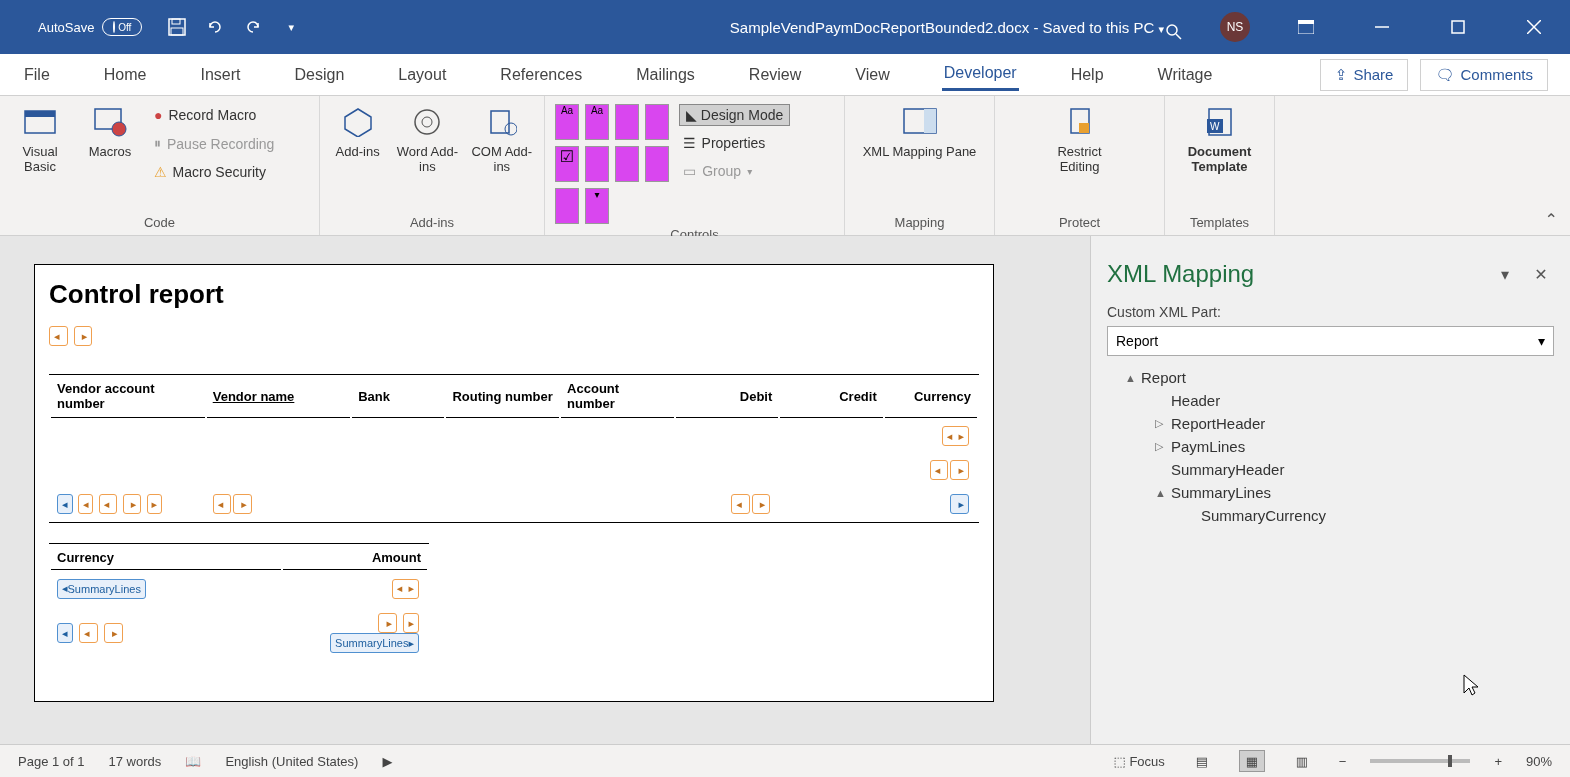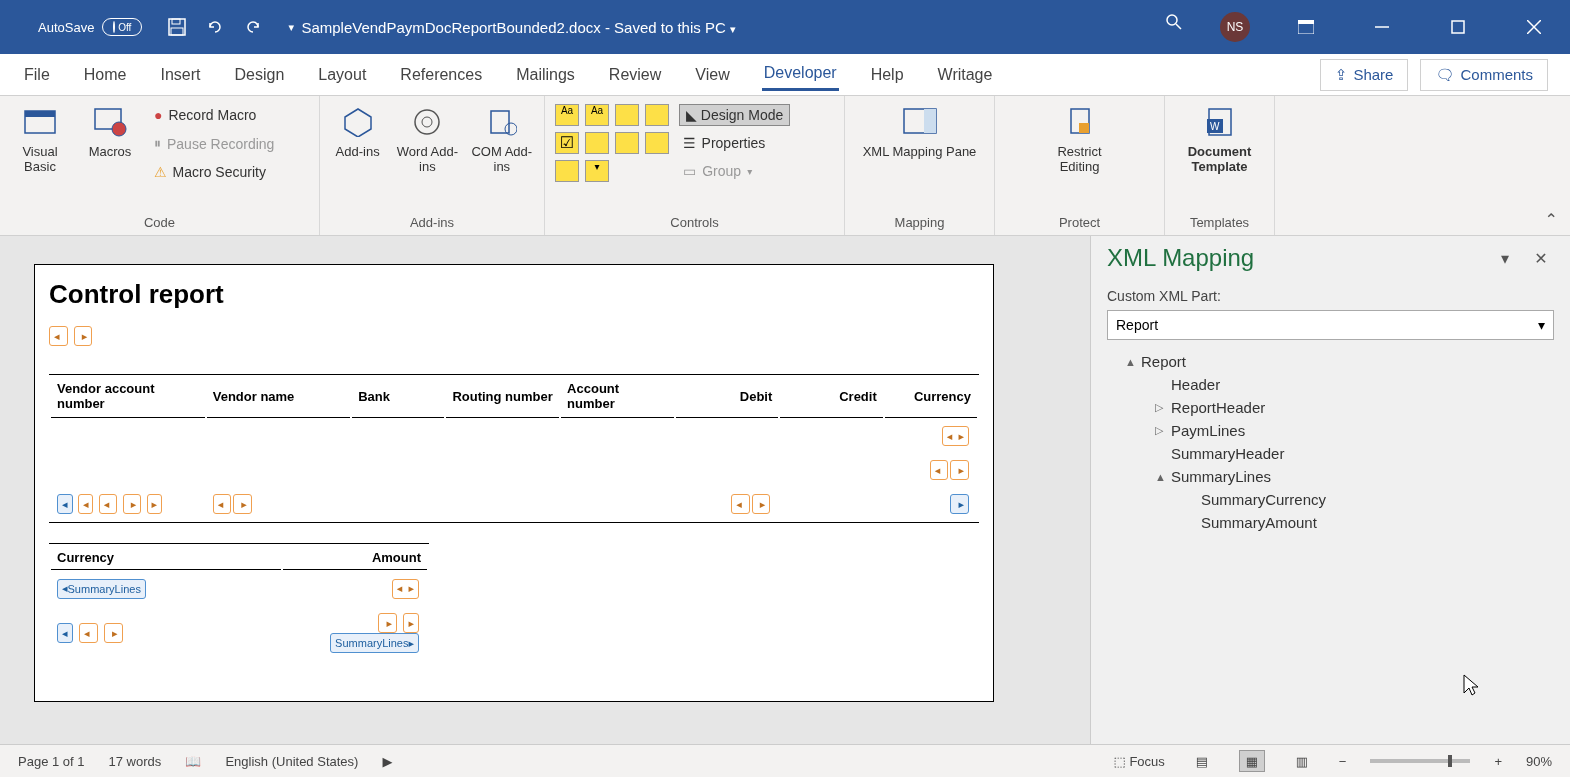--- a/index.html
+++ b/index.html
@@ -5,44 +5,44 @@
 * { margin: 0; padding: 0; box-sizing: border-box; font-family: "Segoe UI", sans-serif; }
 body { width: 1570px; height: 777px; background: #f3f3f3; overflow: hidden; display: flex; flex-direction: column; }
 
 
 .titlebar { height: 54px; background: #2b579a; display: flex; align-items: center; color: #fff; padding: 0 8px; }
 .titlebar .autosave { display: flex; align-items: center; gap: 8px; margin-left: 30px; font-size: 13px; }
 .toggle { width: 40px; height: 18px; border: 1px solid #fff; border-radius: 9px; display: flex; align-items: center; padding: 0 10px; font-size: 10px; color:#fff; justify-content: flex-start; gap:3px; }
 .toggle-dot { width: 12px; height: 12px; background: #fff; border-radius: 50%; }
 .qat { display: flex; gap: 18px; margin-left: 25px; align-items: center; }
 .qat-icon { width: 20px; height: 20px; display:flex; align-items:center; justify-content:center; color:#fff; }
-.title-center { flex: 1; text-align: left; font-size: 15px; }
-.title-right { display: flex; align-items: flex-start; gap: 36px; margin-right: 8px; }
+.title-center { flex: 1; text-align: right; font-size: 15px; }
+.title-right { display: flex; align-items: flex-end; gap: 36px; margin-right: 8px; }
 .user-badge { width: 30px; height: 30px; border-radius: 50%; background: #6b3838; display:flex; align-items:center; justify-content:center; font-size:12px; }
 .winbtn { width: 40px; height: 30px; display:flex; align-items:center; justify-content:center; }
 
 
-.tabstrip { height: 42px; background: #fff; display: flex; align-items: center; padding: 0 22px; gap: 30px; border-bottom: 1px solid #d0d0d0; }
+.tabstrip { height: 42px; background: #fff; display: flex; align-items: center; padding: 0 22px; gap: 50px; border-bottom: 1px solid #d0d0d0; }
 .tab { font-size: 16px; color: #444; padding: 6px 2px; cursor: pointer; }
 .tab.active { color: #2b579a; border-bottom: 3px solid #2b579a; font-weight: 400; }
 .tabstrip-right { margin-left: auto; display: flex; gap: 12px; }
 .share-btn, .comments-btn { border: 1px solid #d0d0d0; padding: 6px 14px; color: #2b579a; font-size: 15px; display:flex; align-items:center; gap:6px; }
 
 
 .ribbon { height: 140px; background: #f3f2f1; display: flex; border-bottom: 1px solid #d0d0d0; }
 .rgroup { border-right: 1px solid #d8d8d8; display: flex; flex-direction: column; padding: 4px 10px 0; }
 .rgroup-body { flex: 1; display: flex; align-items: flex-start; gap: 10px; }
 .rgroup-label { text-align: center; font-size: 13px; color: #555; padding: 3px 0 5px; }
 .rbtn-big { display: flex; flex-direction: column; align-items: center; width: 60px; font-size: 13px; color: #333; gap: 4px; padding-top: 4px; }
 .rbtn-big .ico { width: 36px; height: 36px; display:flex; align-items:center; justify-content:center; }
 .rbtn-small { display: flex; align-items: center; gap: 6px; font-size: 14px; color: #333; padding: 3px 4px; }
 .rbtn-small.disabled { color: #999; }
 .rbtn-col { display: flex; flex-direction: column; gap: 6px; padding-top: 4px; }
 .icon-grid { display:grid; grid-template-columns: repeat(4, 24px); gap: 6px; padding-top:4px; }
-.icon-grid .cell { width:24px; height:22px; border:1px solid #999; background:#fde047; }
+.icon-grid .cell { width:24px; height:36px; border:1px solid #999; background:#d946ef; }
 .design-mode-btn { background: #d0d0d0; border:1px solid #888; padding:2px 6px; display:flex; align-items:center; gap:4px; font-size:14px; color:#333; }
 .collapse-chev { margin-left:auto; align-self:flex-end; padding:6px 12px; color:#555; }
 
 
 .main { flex: 1; display: flex; background: #e6e6e6; overflow: hidden; }
 .doc-wrap { flex: 1; padding: 28px 34px; overflow: auto; }
 .page { background: #fff; border: 1px solid #000; width: 960px; min-height: 410px; padding: 14px 14px 40px; position: relative; }
 .doc-title { font-size: 26px; font-weight: 700; margin-bottom: 16px; }
 .cc-tag { display:inline-flex; align-items:center; height:20px; border:1px solid; border-radius:3px; font-size:11px; padding:0 4px; margin-right:2px; }
 .cc-orange { border-color:#f0a050; color:#c07020; }
@@ -53,21 +53,21 @@
 .tbl th.r, .tbl td.r { text-align:right; }
 .tbl td { padding:6px; font-size:12px; }
 .tbl .hdr-row th { border-bottom:1.5px solid #000; }
 .tbl2 { border-top:1.5px solid #000; margin-top:20px; width:380px; }
 .tbl2 th { text-align:left; font-size:13px; font-weight:700; padding:4px 6px; border-bottom:1.5px solid #000; }
 .tbl2 th.r { text-align:right; }
 .tbl2 td { padding:6px; }
 
 
 .pane { width: 480px; background: #f0f0f0; border-left:1px solid #ccc; display:flex; flex-direction:column; padding: 8px 16px; }
-.pane-hdr { display:flex; align-items:center; }
+.pane-hdr { display:flex; align-items:center;margin-top:16px; }
 .pane-title { font-size: 24px; color: #207040; flex:1; }
 .pane-ico { width:26px; height:26px; display:flex; align-items:center; justify-content:center; color:#555; margin-left:10px; }
 .pane-sub { font-size:14px; color:#444; margin-top:16px; margin-bottom:6px; }
 .pane-select { width:100%; height:30px; border:1px solid #aaa; background:#fff; font-size:14px; padding:0 8px; display:flex; align-items:center; justify-content:space-between; }
 .tree { margin-top:10px; font-size:15px; color:#333; }
 .tree-item { padding:3px 0 3px 0; display:flex; align-items:center; gap:6px; }
 .tree-caret { width:10px; display:inline-block; color:#666; font-size:11px; }
 .ind1 { padding-left:18px; } .ind2 { padding-left:48px; } .ind3 { padding-left:78px; }
 
 
@@ -332,21 +332,21 @@
     <div class="page">
       <div class="doc-title">Control report</div>
       <div class="cc-row">
         <span class="cc-tag cc-orange">◂&nbsp;</span>
         <span class="cc-tag cc-orange">&nbsp;▸</span>
       </div>
       <table class="tbl">
         <tbody>
             <tr class="hdr-row">
           <th style="width:150px;">Vendor account number</th>
-          <th style="width:140px;">Vendor name</th>
+          <th style="width:140px;text-decoration:underline;">Vendor name</th>
           <th style="width:90px;">Bank</th>
           <th style="width:110px;">Routing number</th>
           <th style="width:110px;">Account number</th>
           <th class="r" style="width:100px;">Debit</th>
           <th class="r" style="width:100px;">Credit</th>
           <th class="r" style="width:90px;">Currency</th>
         </tr>
         <tr>
           <td colspan="7"></td>
           <td class="r"><span class="cc-tag cc-orange">◂&nbsp;&nbsp;▸</span></td>
@@ -433,24 +433,20 @@
           <span class="tree-caret"></span>
           <span>SummaryHeader</span>
         </div>
       <div class="tree-item ind2">
           <span class="tree-caret">▲</span>
           <span>SummaryLines</span>
         </div>
       <div class="tree-item ind3">
           <span class="tree-caret"></span>
           <span>SummaryCurrency</span>
-        </div>
-      <div class="tree-item ind3">
-          <span class="tree-caret"></span>
-          <span>SummaryAmount</span>
         </div>
     </div>
     <svg style="position:absolute; right:90px; bottom:80px;" width="18" height="24">
         <path d="M2 2 L2 20 L7 15 L10 22 L13 20 L10 14 L16 14 Z" fill="#fff" stroke="#000"></path>
       </svg>
   </div>
 </div>
 
 <div class="status">
   <span>Page 1 of 1</span>

